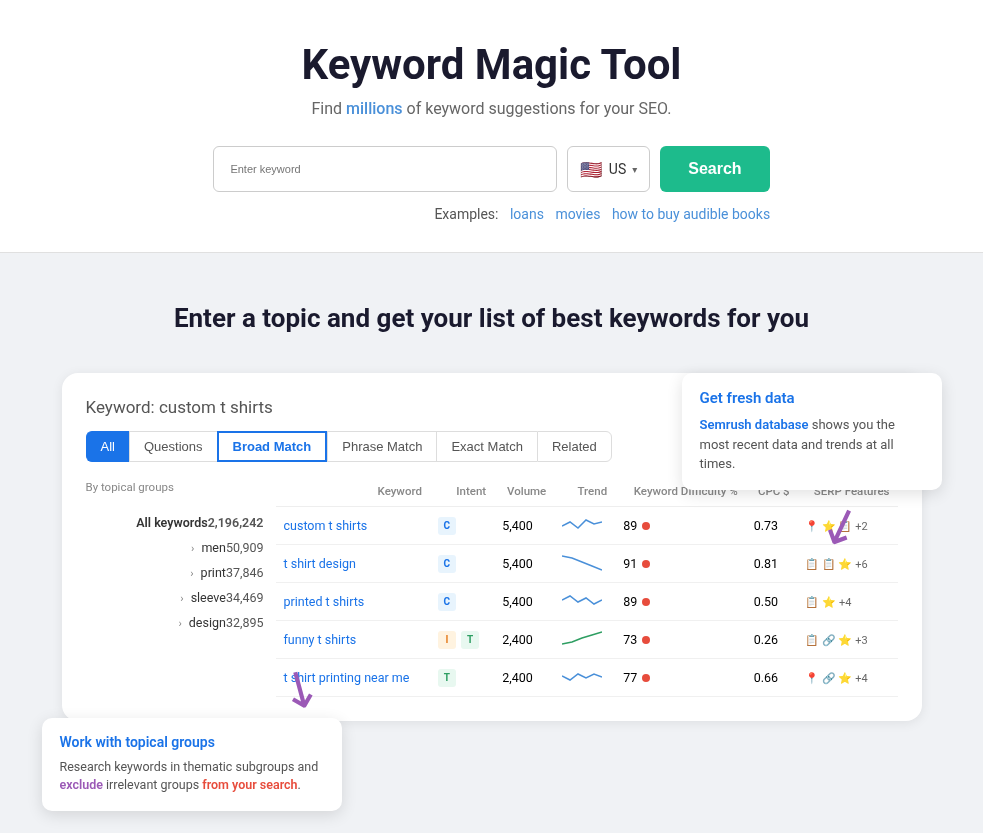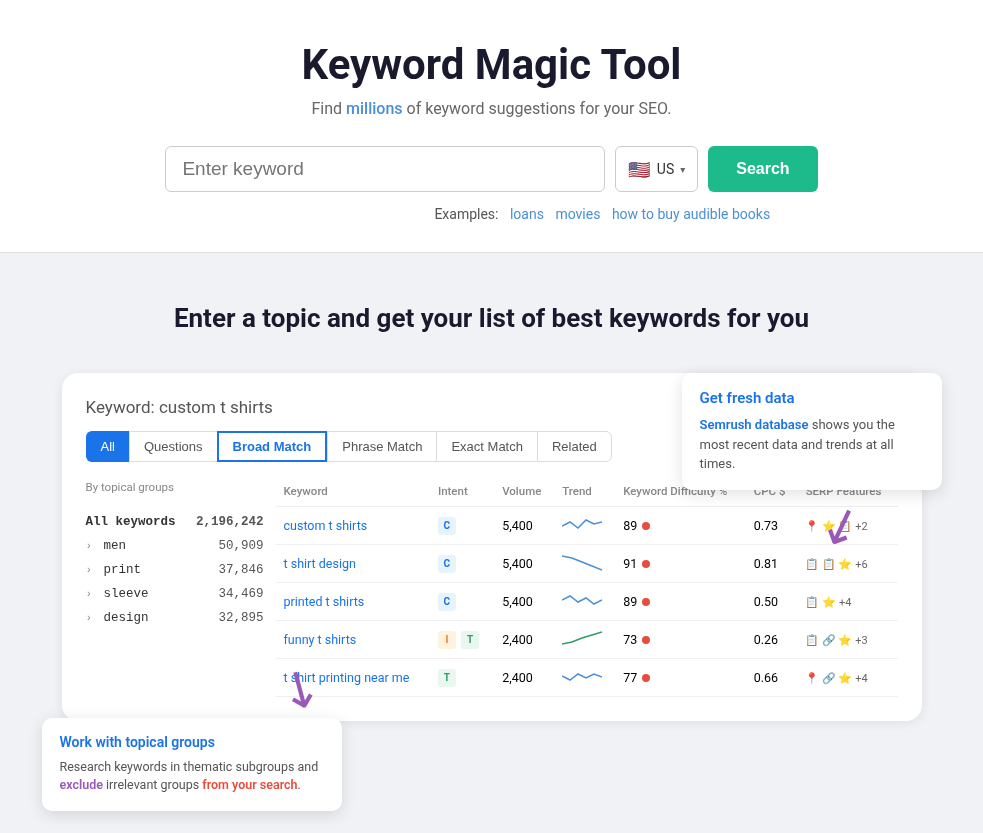--- a/index.html
+++ b/index.html
@@ -29,26 +29,26 @@
 
     .search-row {
       display: flex;
       align-items: center;
       justify-content: center;
       gap: 10px;
       margin-bottom: 14px;
     }
 
     .keyword-input {
-      width: 440px;
+      width: 344px;
       height: 46px;
       border: 1.5px solid #ccc;
       border-radius: 6px;
       padding: 0 16px;
-      font-size: 19px;
+      font-size: 11px;
       color: #333;
       outline: none;
     }
 
     .country-selector {
       display: flex;
       align-items: center;
       gap: 6px;
       border: 1.5px solid #ccc;
       border-radius: 6px;
@@ -150,38 +150,37 @@
     .tab.active-border { background: #fff; border: 2px solid #1a73e8; color: #1a73e8; font-weight: 600; }
 
     .data-table { width: 100%; border-collapse: collapse; font-size: 12.5px; }
 
     .groups-col { width: 190px; vertical-align: top; padding-right: 12px; }
 
     .groups-header { color: #888; font-size: 11.5px; margin-bottom: 16px; }
 
     .group-row {
       display: flex;
-      justify-content: space-between;
+      justify-content: flex-end;
       align-items: center;
       padding: 5px 0;
       font-size: 12.5px;
       color: #333;
-      font-family: Liberation Mono, monospace;
     }
 
     .group-row.all-keywords { font-weight: 600; color: #333; }
     .group-row .count { color: #555; }
     .group-row .chevron-r { color: #888; margin-right: 4px; font-size: 11px; }
 
     .results-col { vertical-align: top; }
 
     .results-table { width: 100%; border-collapse: collapse; }
 
     .results-table th {
-      text-align: left;
+      text-align: right;
       color: #888;
       font-size: 11.5px;
       font-weight: 500;
       padding: 4px 8px 8px;
       border-bottom: 1px solid #eee;
     }
 
     .results-table td {
       padding: 7px 8px;
       border-bottom: 1px solid #f0f0f0;

